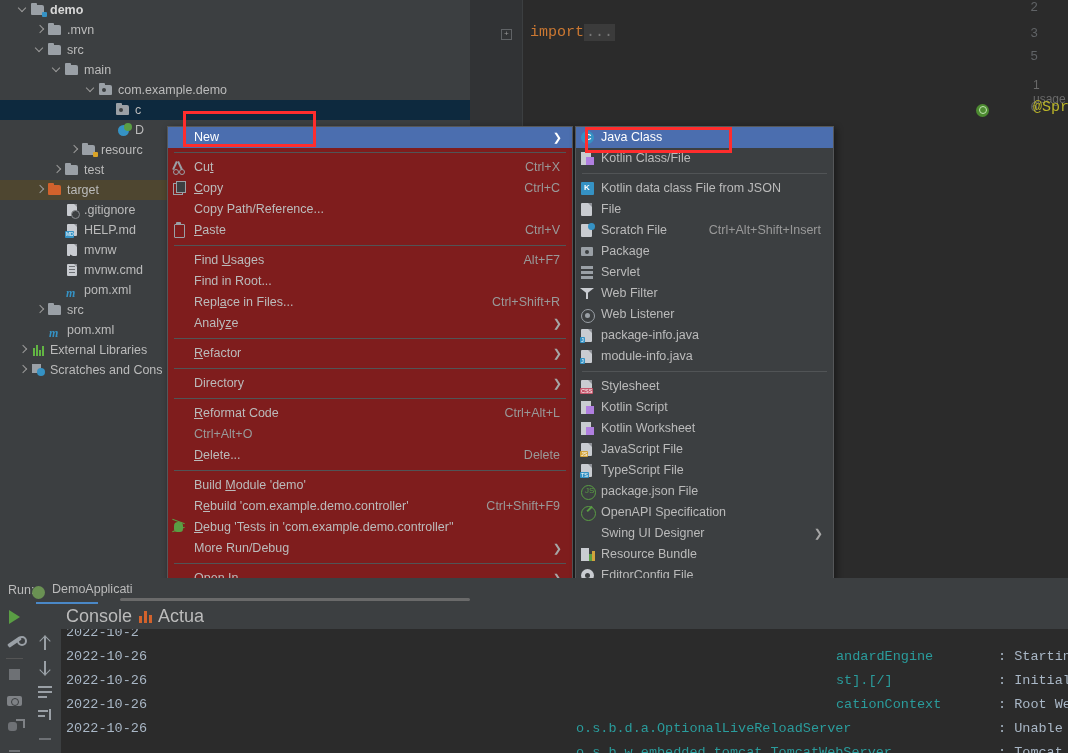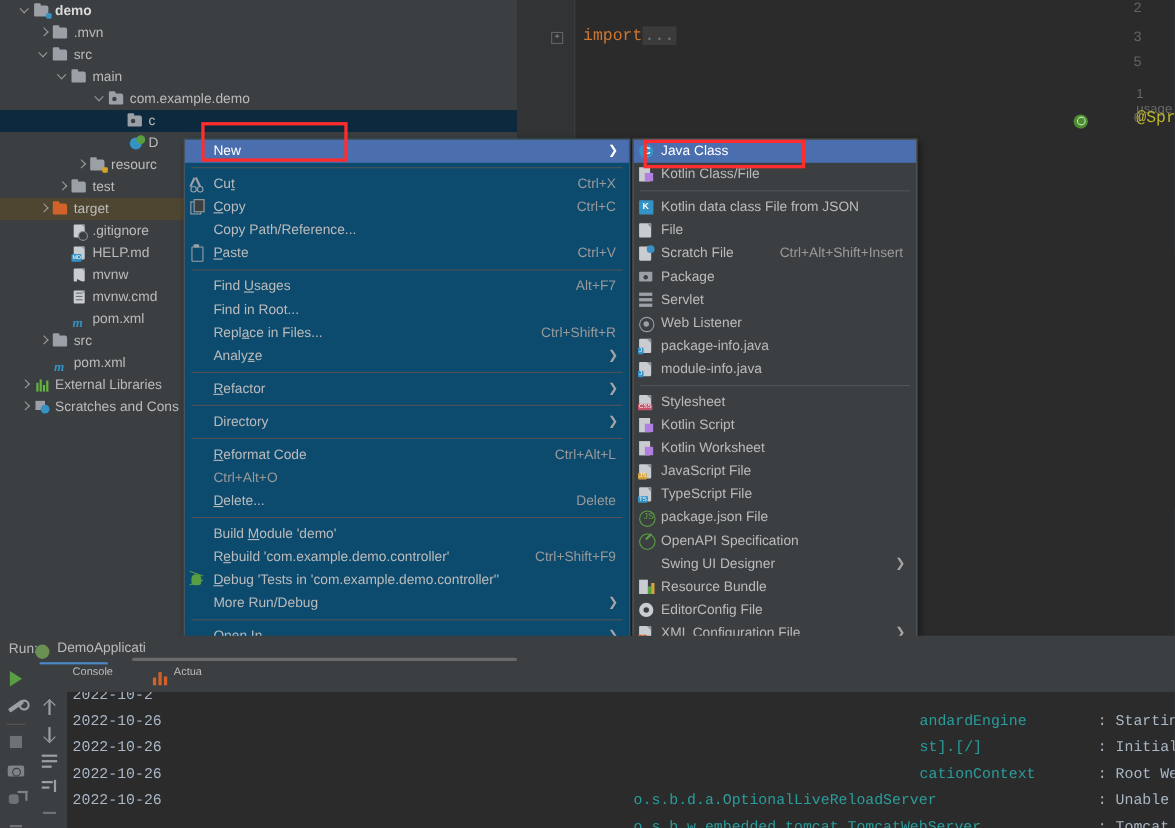--- a/index.html
+++ b/index.html
@@ -67,21 +67,21 @@
   .kw{color:#cc7832;}
   .ann{color:#bbb529;}
   .dots{color:#777;background:#3b3b3b;padding:0 2px;}
   .usage{color:#6a6a6a;font-family:"Liberation Sans",sans-serif;font-size:12px;}
   .foldmark{position:absolute;width:9px;height:9px;border:1px solid #606366;color:#999;
             font-size:8px;line-height:7px;text-align:center;font-family:"Liberation Mono",monospace;}
 
   
   #ctx{
     position:absolute;left:167px;top:126px;width:406px;height:627px;
-    background:#0c4a6e;border:1px solid #555759;
+    background:#7f1d1d;border:1px solid #555759;
     box-shadow:2px 2px 7px rgba(0,0,0,.45);
     box-sizing:border-box;overflow:hidden;
   }
   .mi{position:relative;height:21px;line-height:21px;display:flex;align-items:center;
       padding-left:0;color:#bbbbbb;font-size:12.5px;white-space:nowrap;}
   .mi.hl{background:#4b6eaf;color:#ffffff;}
   .mi .mico{width:26px;flex:0 0 26px;height:21px;position:relative;}
   .mi .mtext{flex:1 1 auto;}
   .mi .macc{flex:0 0 auto;color:#999999;padding-right:12px;font-size:12.5px;}
   .mi .marrow{flex:0 0 auto;padding-right:10px;color:#a6a6a6;font-size:11px;}
@@ -103,21 +103,21 @@
   .redbox{position:absolute;border:3px solid #ff2d2d;box-sizing:border-box;pointer-events:none;}
 
   
   #runpane{position:absolute;left:0;top:578px;width:1068px;height:175px;background:#3c3f41;}
   #run-header{position:absolute;left:0;top:0;width:1068px;height:26px;}
   #run-label{position:absolute;left:8px;top:5px;font-size:12.5px;color:#bbbbbb;}
   #run-config{position:absolute;left:52px;top:4px;font-size:12.5px;color:#bbbbbb;}
   #lefttool{position:absolute;left:0;top:26px;width:29px;height:149px;background:#3c3f41;}
   .ltbtn{position:absolute;left:6px;width:18px;height:18px;}
   #tabbar{position:absolute;left:30px;top:26px;width:1038px;height:24px;}
-  .ctab{position:absolute;top:2px;font-size:10px;color:#bbbbbb;}
+  .ctab{position:absolute;top:2px;font-size:18px;color:#bbbbbb;}
   #tab-underline{position:absolute;left:36px;top:24px;width:62px;height:2px;background:#4a88c7;}
   #console{position:absolute;left:30px;top:51px;width:1038px;height:124px;background:#2b2b2b;overflow:hidden;}
   #contool{position:absolute;left:0;top:0;width:31px;height:124px;background:#3c3f41;}
   .cbtn{position:absolute;left:7px;width:17px;height:17px;}
   .logline{position:absolute;left:36px;font-family:"Liberation Mono",monospace;font-size:13.5px;white-space:pre;}
   .ts{color:#a9b7c6;}
   .cls{color:#2a9c9c;}
   .msg{color:#a9b7c6;}
   #hscroll{position:absolute;left:120px;top:20px;width:350px;height:3px;background:#6a6a6a;border-radius:2px;}
 </style>
@@ -494,20 +494,27 @@
         </span>
         <span class="mtext">Package</span>
       </div>
       <div class="mi">
         <span class="mico">
           <span style="position:absolute;left:5px;top:4px;width:12px;height:3px;background:#9aa0a6;"></span>
           <span style="position:absolute;left:5px;top:9px;width:12px;height:3px;background:#9aa0a6;"></span>
           <span style="position:absolute;left:5px;top:14px;width:12px;height:3px;background:#9aa0a6;"></span>
         </span>
         <span class="mtext">Servlet</span>
+      </div>
+      <div class="mi">
+        <span class="mico">
+          <span style="position:absolute;left:4px;top:5px;width:14px;height:5px;background:#c9ccd1;clip-path:polygon(0 0,100% 0,55% 100%,45% 100%);"></span>
+          <span style="position:absolute;left:10px;top:9px;width:2px;height:7px;background:#c9ccd1;"></span>
+        </span>
+        <span class="mtext">Web Filter</span>
       </div>
       <div class="mi">
         <span class="mico">
           <span style="position:absolute;left:5px;top:5px;width:12px;height:12px;border:1.4px solid #9aa0a6;border-radius:50%;"></span>
           <span style="position:absolute;left:9px;top:9px;width:5px;height:5px;border-radius:50%;background:#9aa0a6;"></span>
         </span>
         <span class="mtext">Web Listener</span>
       </div>
       <div class="mi">
         <span class="mico">

